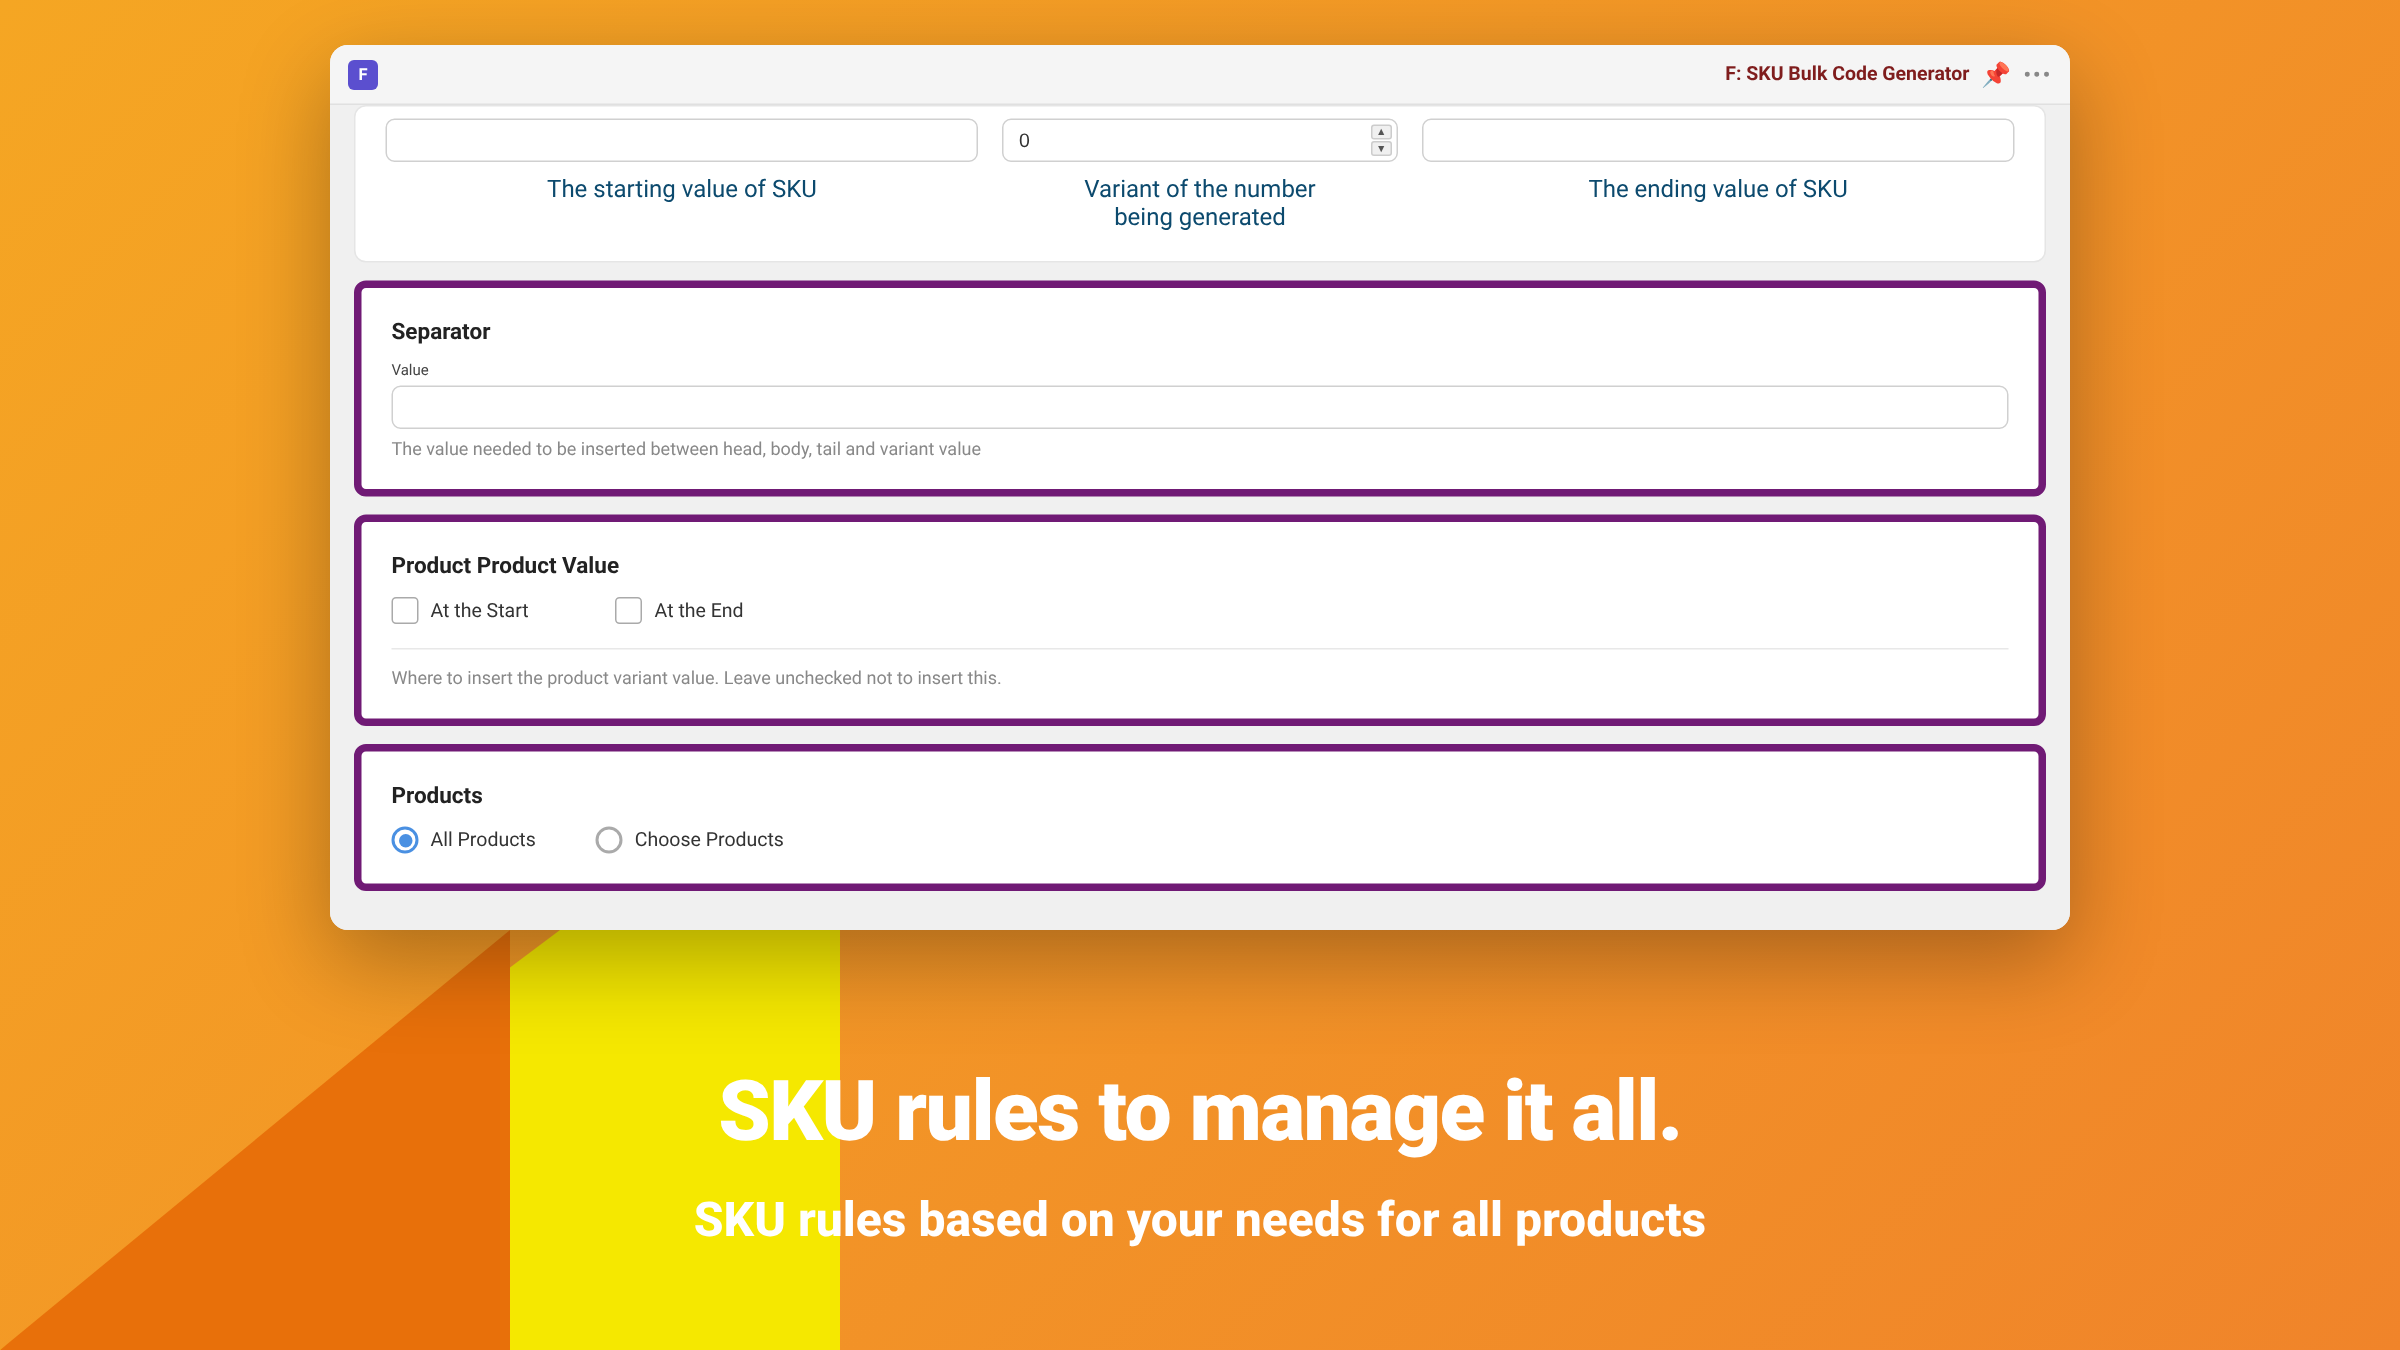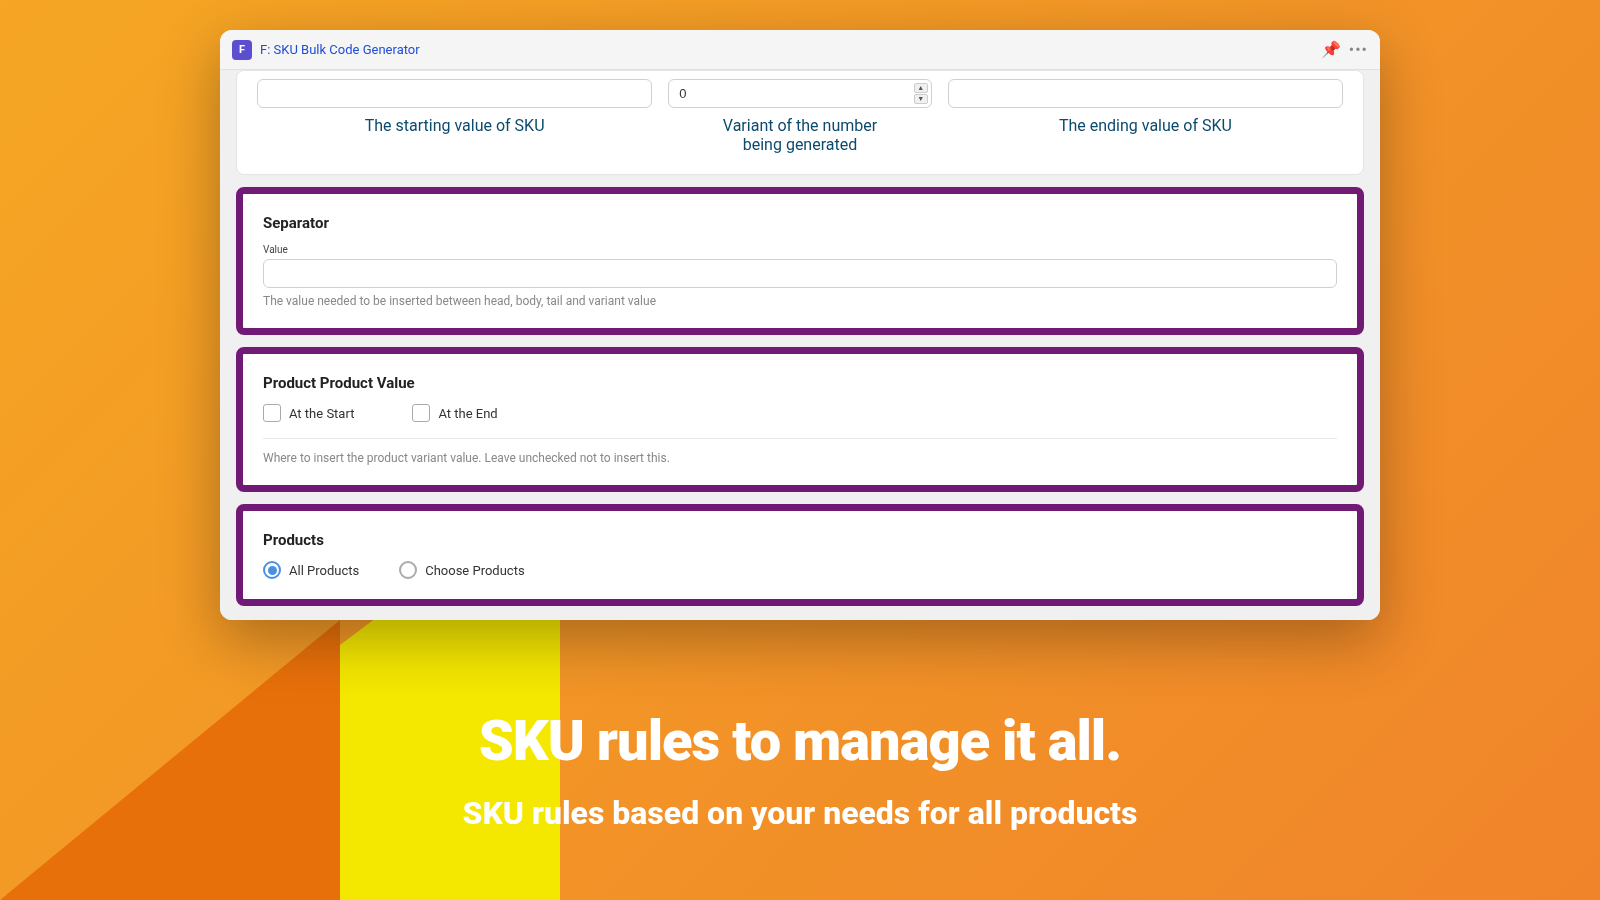--- a/index.html
+++ b/index.html
@@ -113,23 +113,24 @@
       display: flex;
       align-items: center;
       justify-content: center;
       color: white;
       font-size: 11px;
       font-weight: bold;
     }
 
     .title-bar-title {
       font-size: 13px;
-      color: #1d4ed8;
-      font-weight: 400;
+      color: #7f1d1d;
+      font-weight: 700;
       flex: 1;
+      text-align: right;
     }
 
     .title-bar-actions {
       display: flex;
       gap: 8px;
       align-items: center;
     }
 
     .title-bar-pin {
       font-size: 16px;
@@ -147,21 +148,21 @@
       background: #f0f0f0;
       height: calc(100% - 40px);
       overflow-y: auto;
       padding: 0 16px 16px 16px;
     }
 
     
     .card {
       background: #ffffff;
       border-radius: 8px;
-      border: 7px solid #701a75;
+      border: 5px solid #701a75;
       margin-bottom: 12px;
       padding: 20px;
     }
 
     
     .card-partial {
       background: #ffffff;
       border-radius: 8px;
       border: 1px solid #e5e5e5;
       margin-bottom: 12px;

